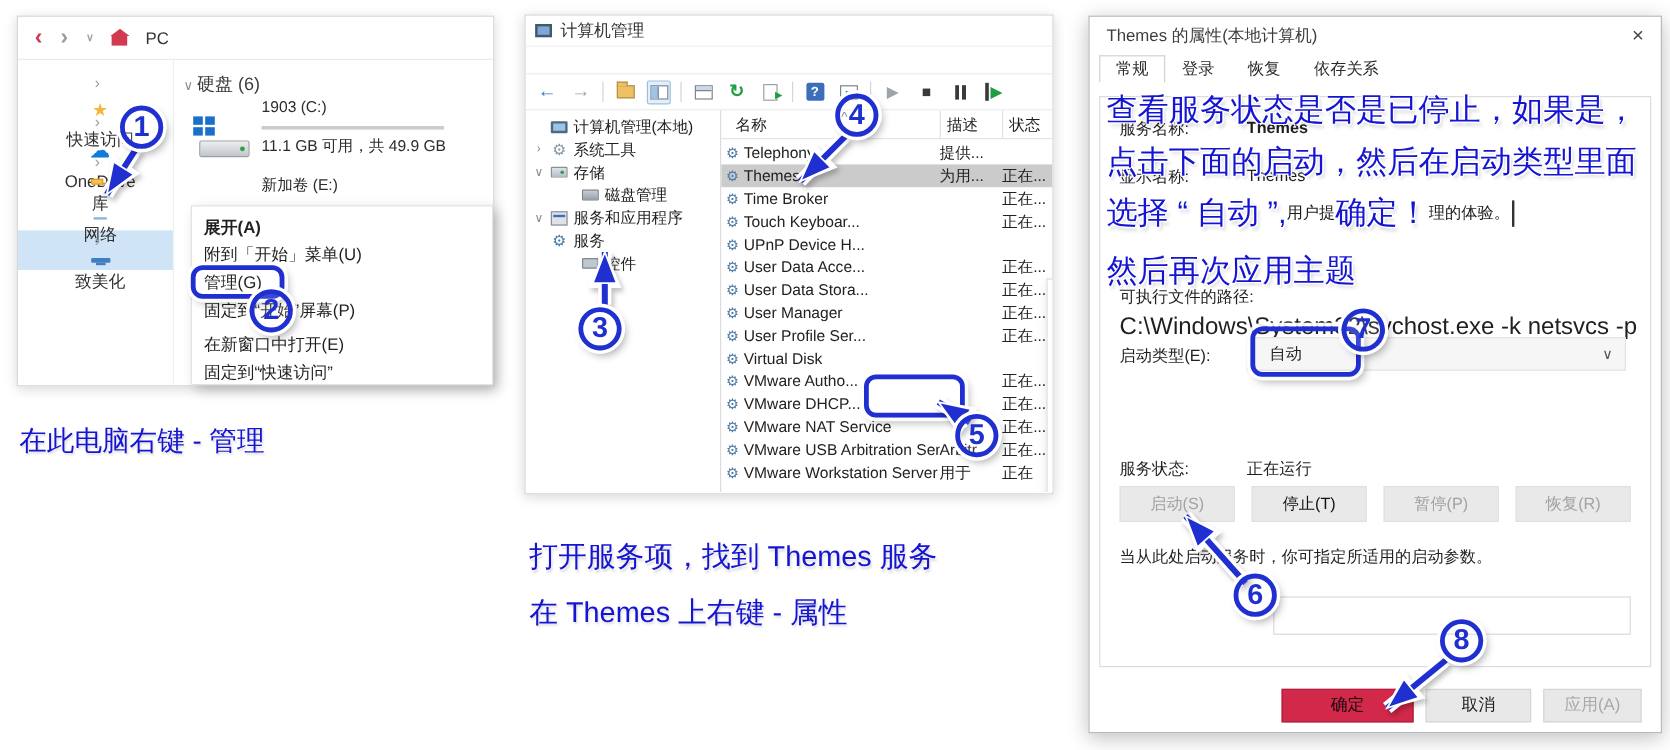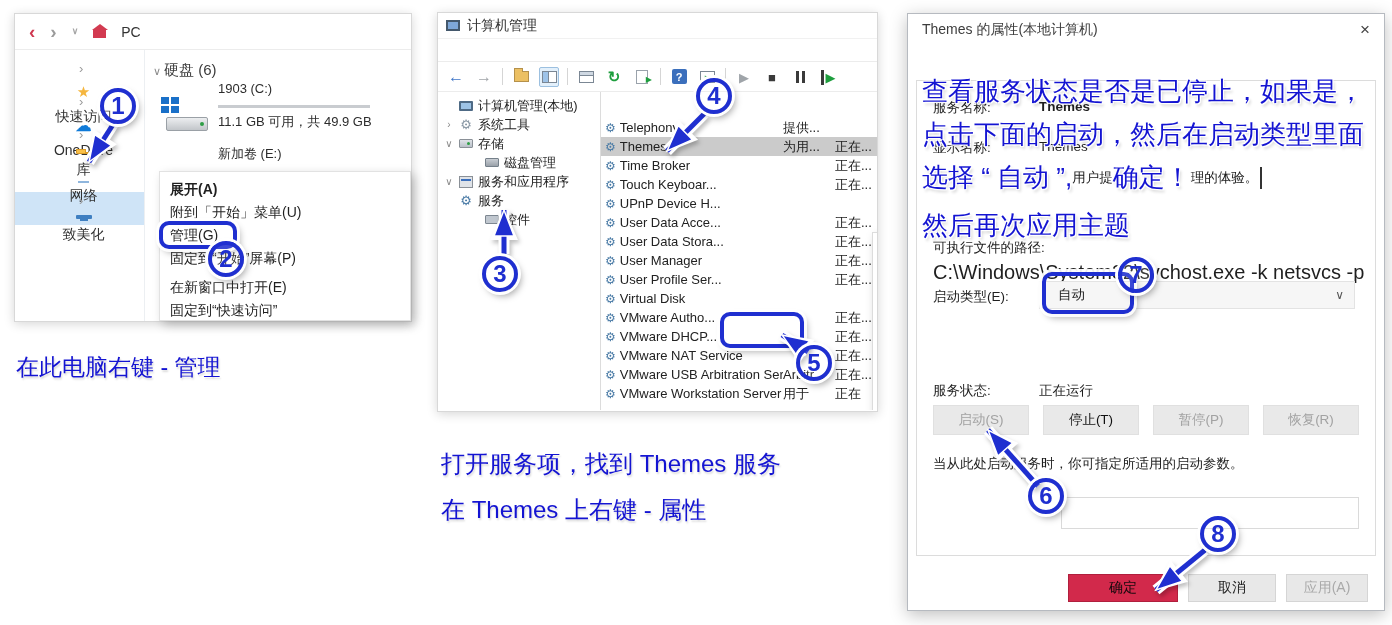--- a/index.html
+++ b/index.html
@@ -339,20 +339,26 @@
           <span class="t-icon ic-gear"></span>
           <span>服务</span>
         </div>
         <div class="tree-item" style="padding-left: 32px;">
           <span class="expand"></span>
           <span class="t-icon ic-wmi"></span>
           <span>控件</span>
         </div>
       </div>
     <div class="list">
+      <div class="list-head">
+        <span class="lh-name">名称</span>
+        <span class="lh-desc">描述</span>
+        <span class="lh-status">状态</span>
+        <span class="sort-caret">^</span>
+      </div>
       <div class="rows">
 
       <div class="srow">
             <span class="sr-name">Telephony</span>
             <span class="sr-desc">提供...</span>
             <span class="sr-status"></span>
           </div>
           <div class="srow selected">
             <span class="sr-name">Themes</span>
             <span class="sr-desc">为用...</span>
@@ -450,20 +456,35 @@
         </div>
     </div>
   </div>
 </div>
 
 <div class="win" id="dlg">
   <div class="dlg-title">
     <span>Themes 的属性(本地计算机)</span>
     <span class="dlg-close">×</span>
   </div>
+  <div class="tabs">
+
+  <div class="tab active">
+        <span>常规</span>
+      </div>
+      <div class="tab">
+        <span>登录</span>
+      </div>
+      <div class="tab">
+        <span>恢复</span>
+      </div>
+      <div class="tab">
+        <span>依存关系</span>
+      </div>
+    </div>
   <div class="frame">
     <span class="f-label" style="top:18px">服务名称:</span>
     <span class="f-value b" style="top:18px">Themes</span>
     <span class="f-label" style="top:58px">显示名称:</span>
     <span class="f-value" style="top:58px">Themes</span>
     <span class="f-label" style="top:158px">可执行文件的路径:</span>
     <span class="f-label" style="top:180px;font-size:20px">C:\Windows\System32\svchost.exe -k netsvcs -p</span>
     <span class="f-label" style="top:207px">启动类型(E):</span>
     <div class="combo">
       <span>自动</span>

